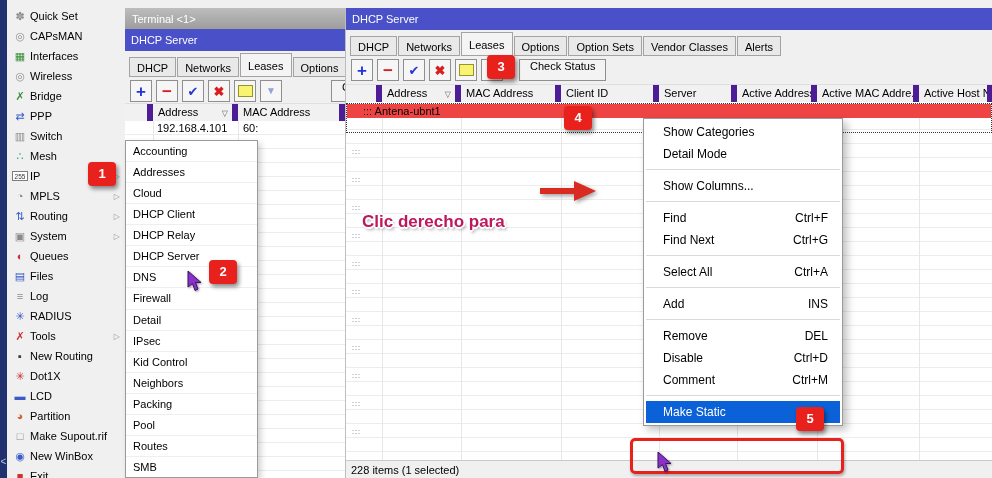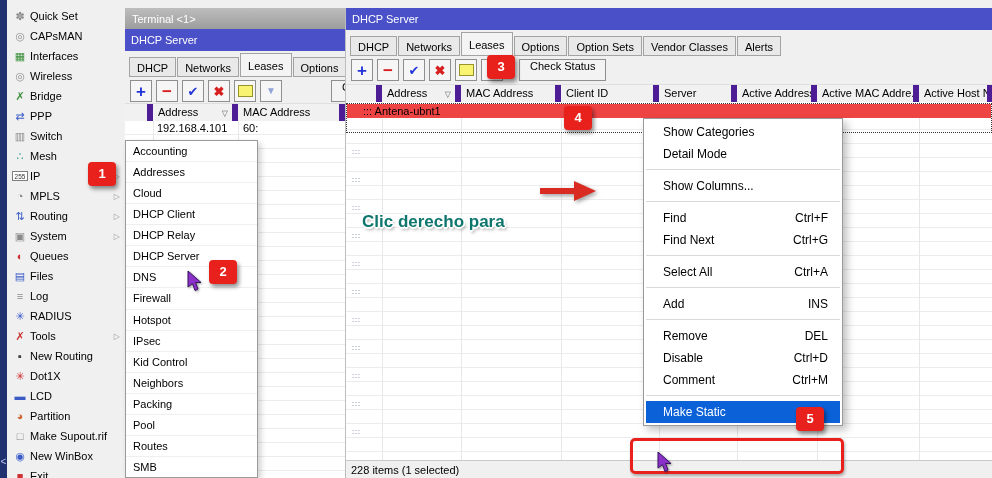--- a/index.html
+++ b/index.html
@@ -65,21 +65,21 @@
        box-sizing:border-box;padding:2px 0;z-index:50;box-shadow:4px 4px 8px rgba(0,0,0,.25);font-size:12px}
   .mi{height:22px;display:flex;align-items:center;justify-content:space-between;padding:0 14px 0 19px}
   .mi.hl{background:#0b61d8;color:#fff;margin:0 2px;padding-left:17px}
   .msep{height:1px;background:#d9d9d9;margin:4px 2px 5px}
   
   .badge{position:absolute;width:28px;height:24px;line-height:24px;text-align:center;background:#e8211d;
          color:#fff;font-weight:bold;font-size:13px;border-radius:4px;z-index:80;
          box-shadow:2px 3px 4px rgba(0,0,0,.45)}
   #mkbox{position:absolute;left:630px;top:438px;width:208px;height:30px;border:3px solid #e8211d;
          border-radius:5px;z-index:65;box-shadow:1px 2px 3px rgba(0,0,0,.3)}
-  .note-text{position:absolute;font-size:17px;font-weight:bold;color:#0f766e;line-height:20px;white-space:pre;z-index:40;
+  .note-text{position:absolute;font-size:17px;font-weight:bold;color:#be185d;line-height:20px;white-space:pre;z-index:40;
      text-shadow:-2px 0 #fff,2px 0 #fff,0 -2px #fff,0 2px #fff,-1px -1px #fff,1px -1px #fff,-1px 1px #fff,1px 1px #fff,2px 3px 3px rgba(90,90,90,.55)}
   .cursor{position:absolute;z-index:85;filter:drop-shadow(1px 1px 1px rgba(0,0,0,.4))}
   #redarrow{position:absolute;left:540px;top:180px;z-index:40;filter:drop-shadow(2px 2px 2px rgba(80,80,80,.55))}
 </style>
 </head>
 <body>
 
 <div id="root">
 
   <div id="edge">
@@ -317,21 +317,21 @@
 
   <div id="submenu">
     <div class="smi">Accounting</div>
     <div class="smi">Addresses</div>
     <div class="smi">Cloud</div>
     <div class="smi">DHCP Client</div>
     <div class="smi">DHCP Relay</div>
     <div class="smi">DHCP Server</div>
     <div class="smi">DNS</div>
     <div class="smi">Firewall</div>
-    <div class="smi">Hotspot</div>
+    <div class="smi">Detail</div>
     <div class="smi">IPsec</div>
     <div class="smi">Kid Control</div>
     <div class="smi">Neighbors</div>
     <div class="smi">Packing</div>
     <div class="smi">Pool</div>
     <div class="smi">Routes</div>
     <div class="smi">SMB</div>
   </div>
 
   <div id="ctx">

